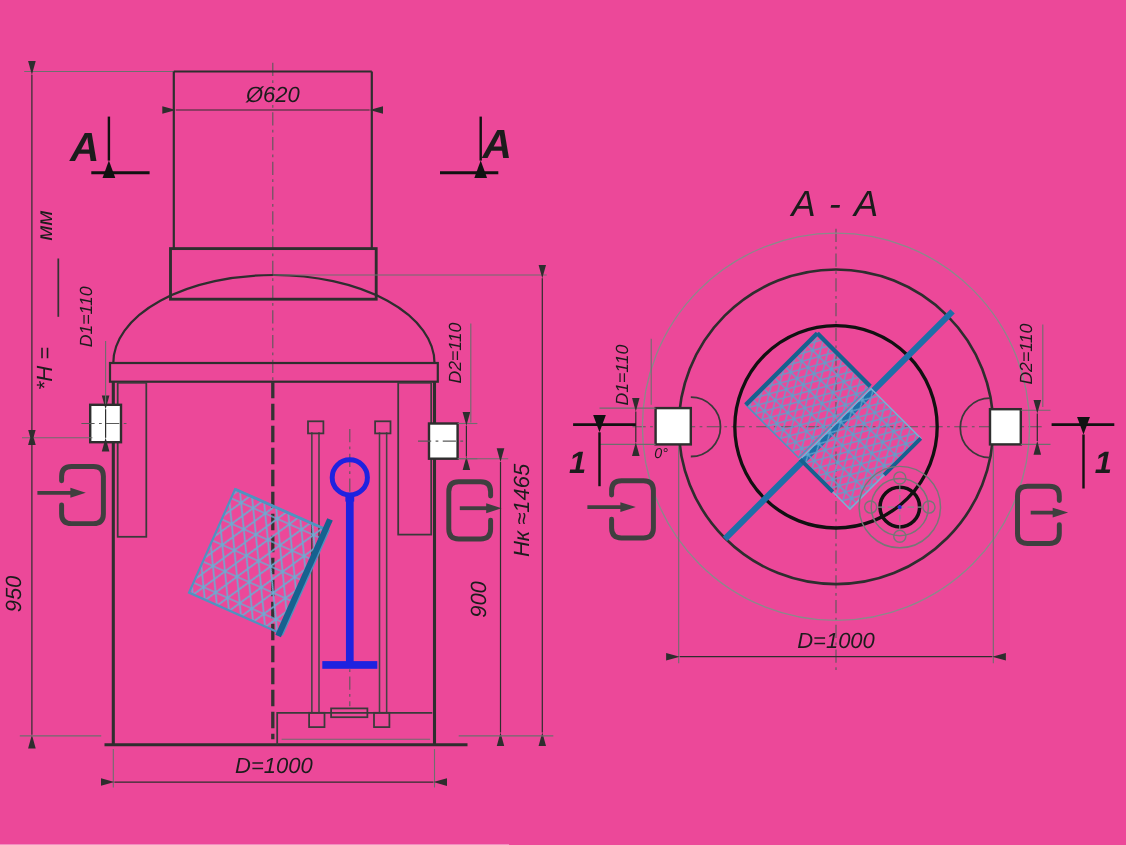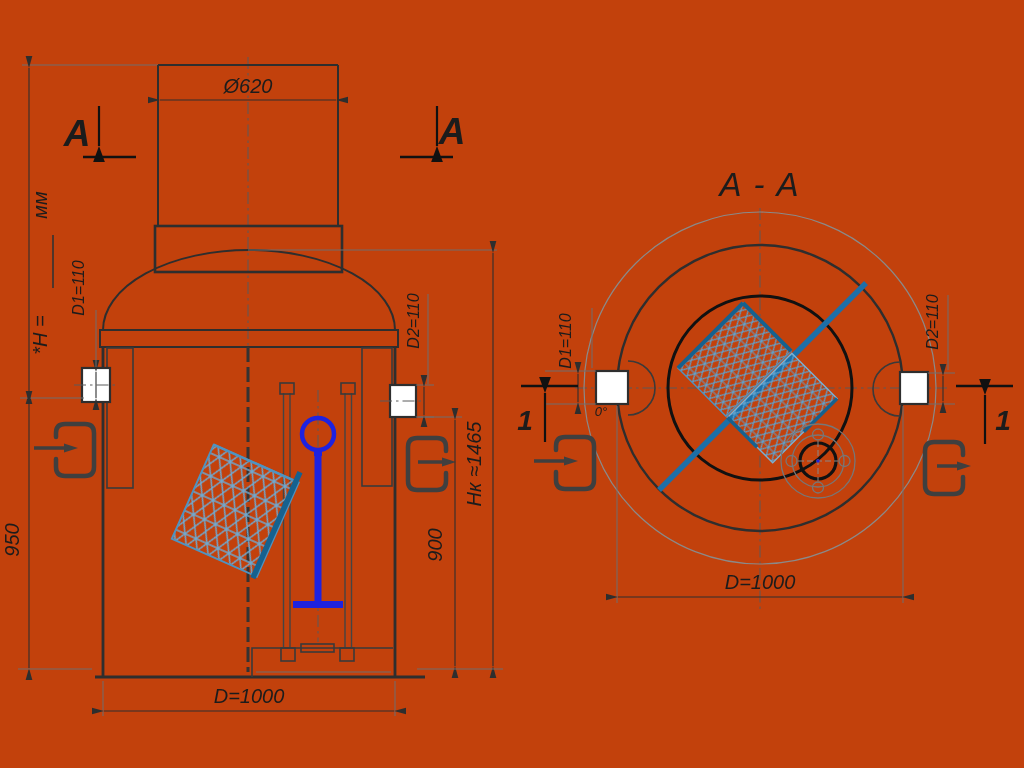--- a/index.html
+++ b/index.html
@@ -1,16 +1,16 @@
 <!DOCTYPE html>
 <html><head>
 <meta charset="utf-8">
 <style>
   html,body{margin:0;padding:0;background:#ffffff;}
-  #canvas{position:relative;width:1024px;height:768px;background:#c2410c;overflow:hidden;}
+  #canvas{position:relative;width:1024px;height:768px;background:#ec4899;overflow:hidden;}
   svg{display:block;}
   text{font-family:"Liberation Sans",sans-serif;font-style:italic;fill:#1c1c1c;}
   .dim{font-size:20px;}
   .dim-sm{font-size:16px;}
   .dim-xs{font-size:13px;}
   .big-letter{font-size:37px;font-weight:600;}
   .title{font-size:33px;font-weight:500;letter-spacing:2px;}
   .num1{font-size:28px;font-weight:600;}
   .ln{stroke:#2e2e2e;stroke-width:2;fill:none;}
   .ln-thick{stroke:#2e2e2e;stroke-width:2.8;fill:none;}

